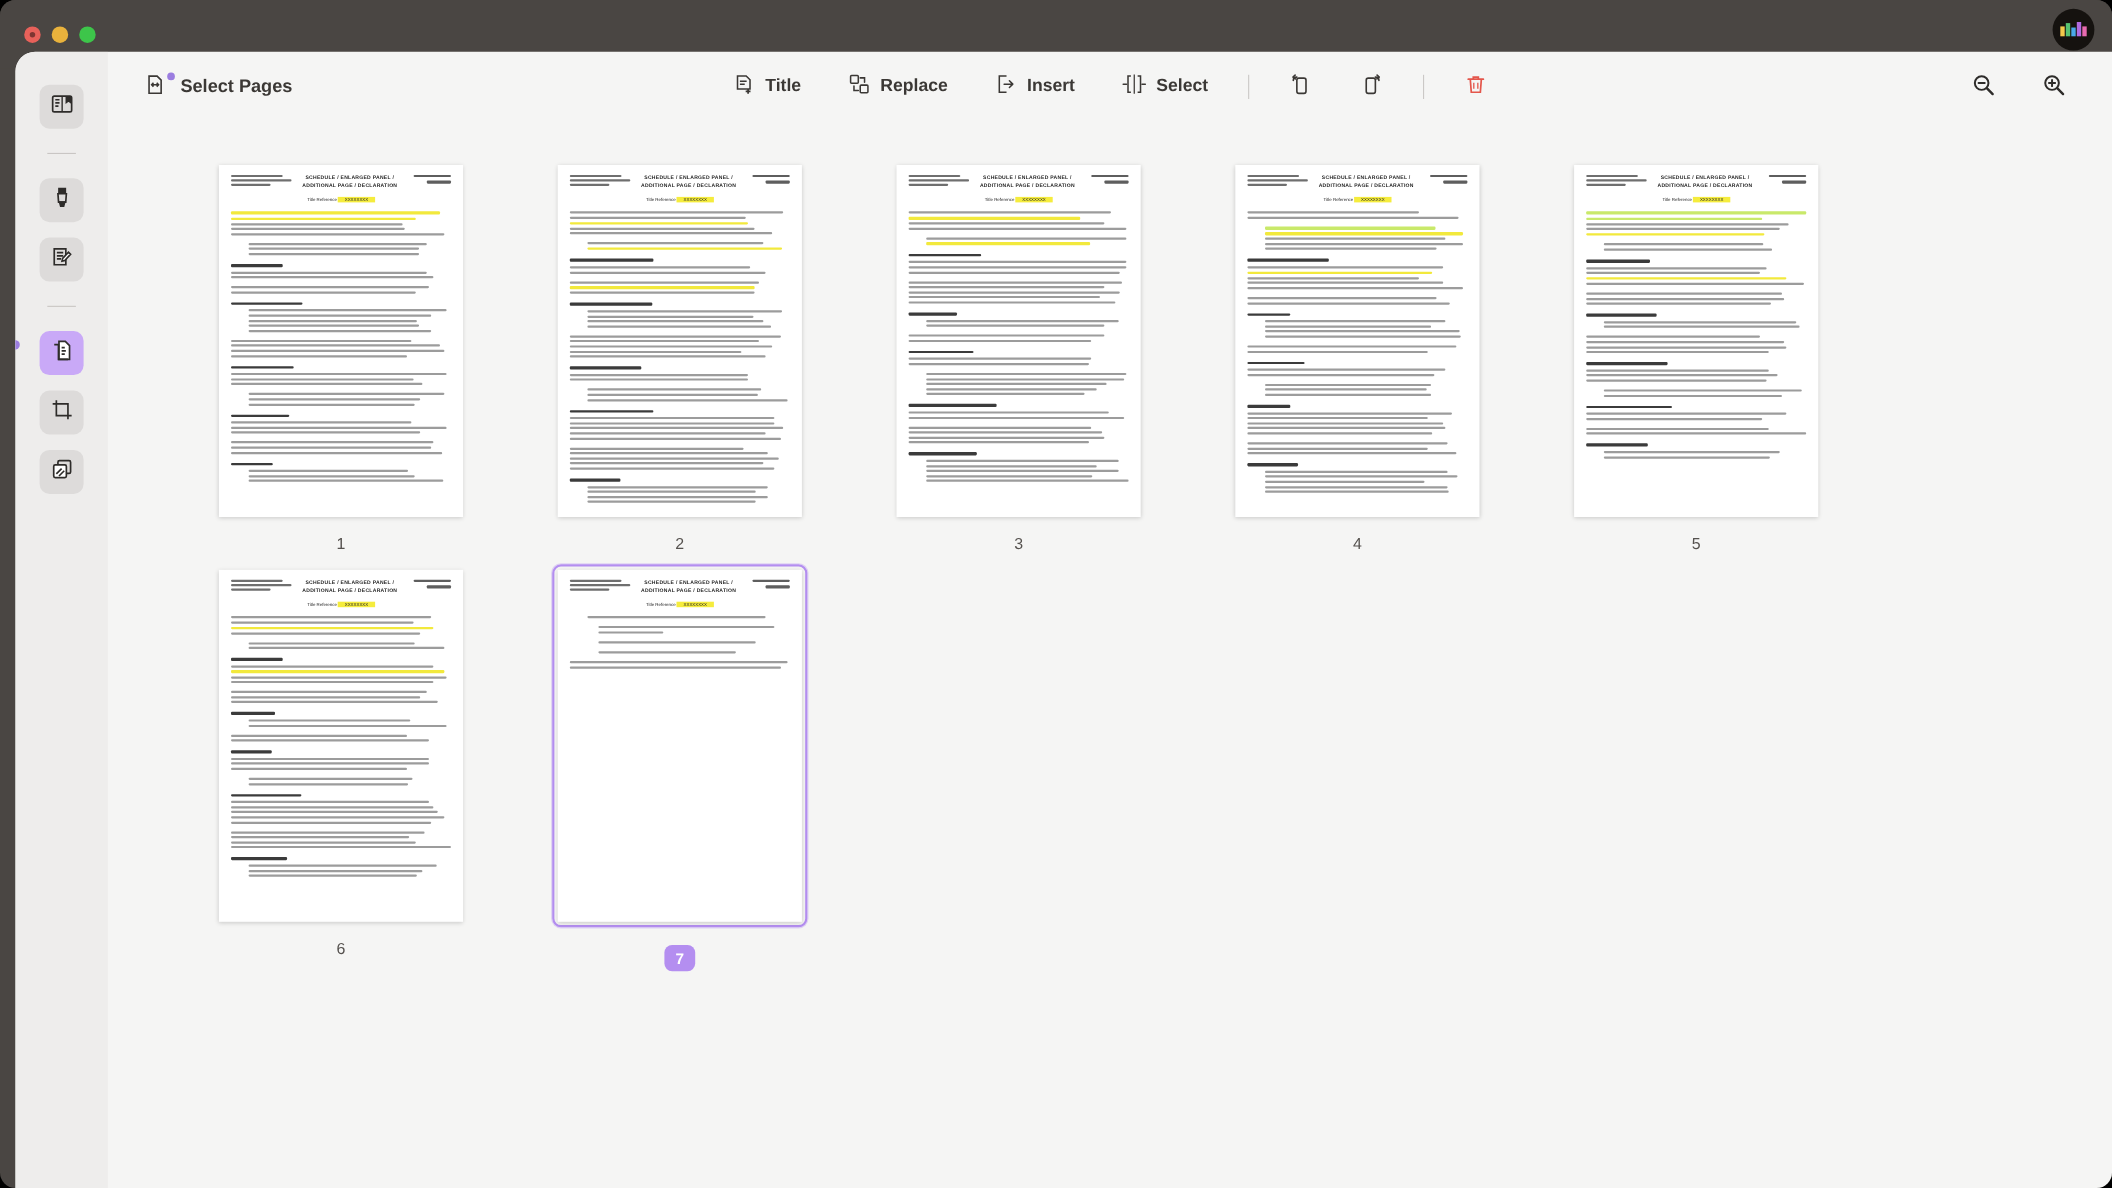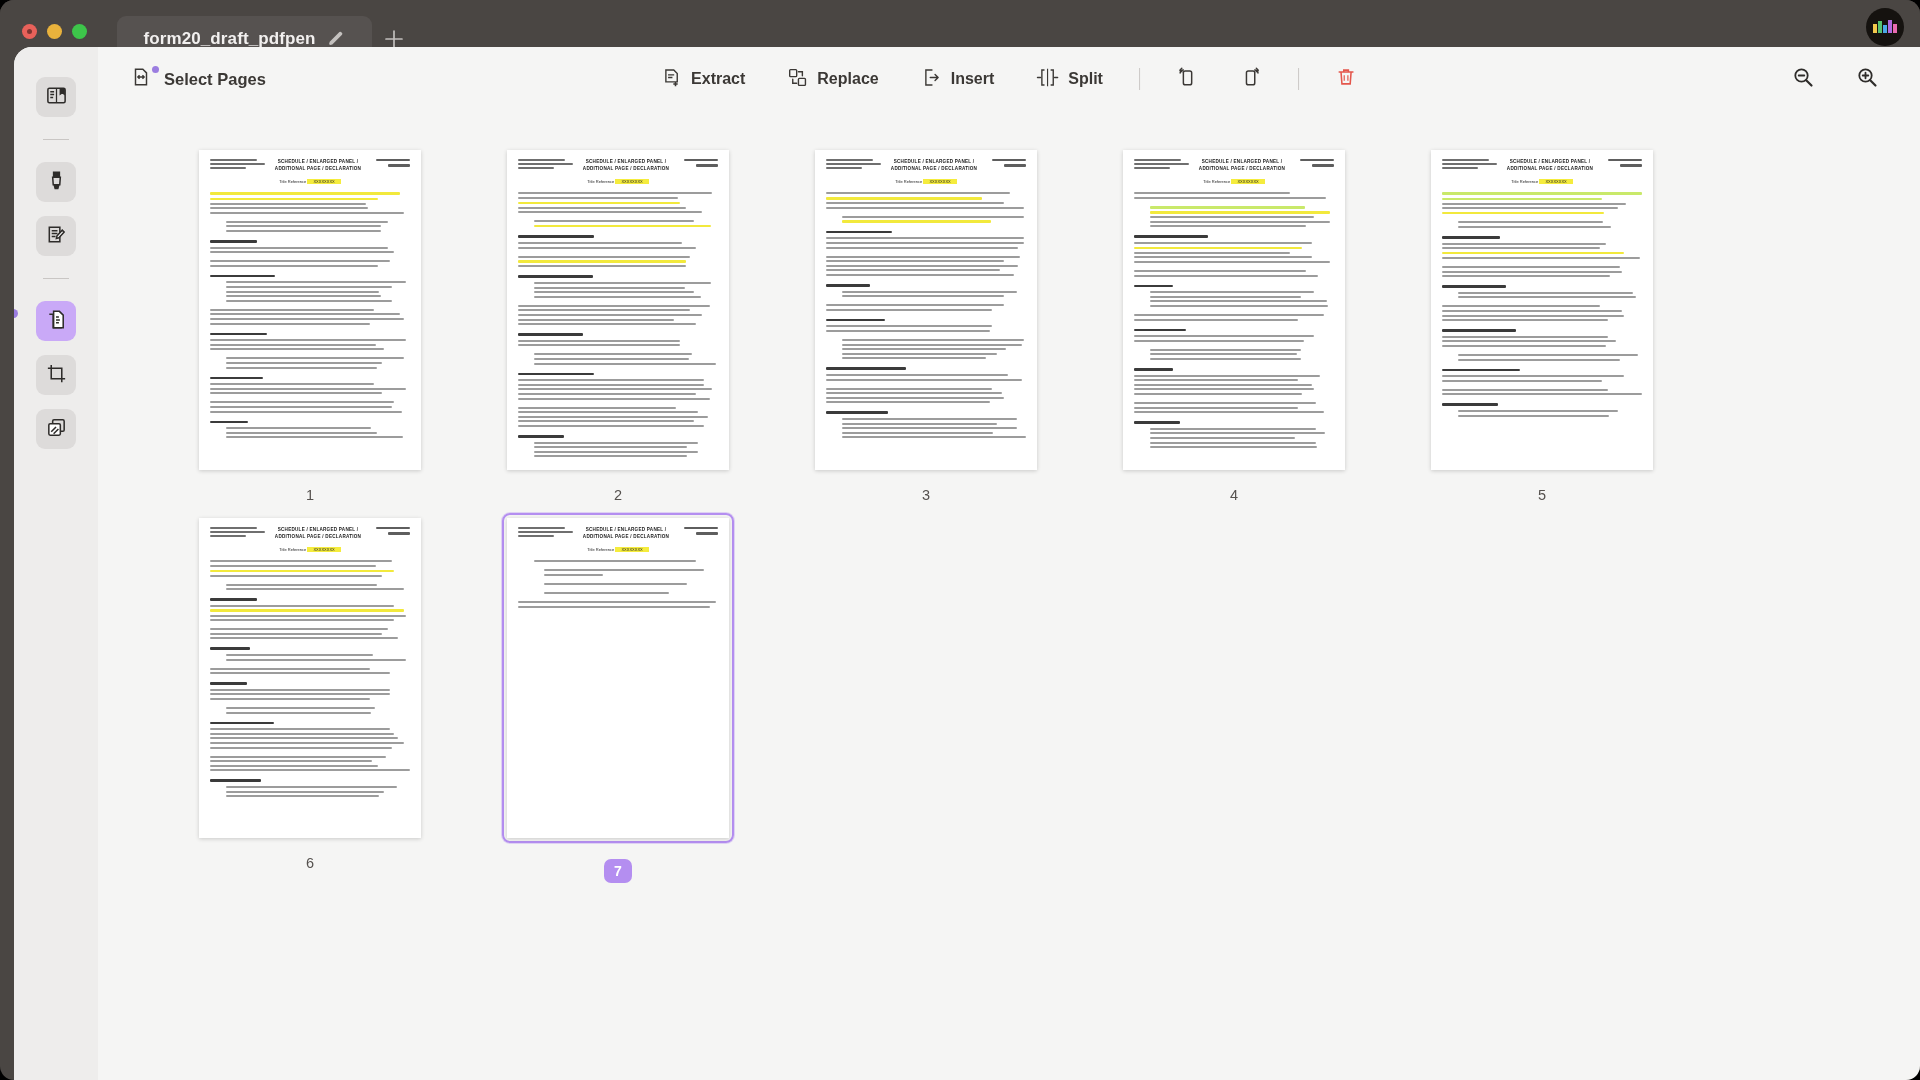--- a/index.html
+++ b/index.html
@@ -186,35 +186,20 @@
 
 <div class="app-window">
 
   <div class="titlebar">
     <div class="traffic">
       <span class="light red"></span>
       <span class="light yellow"></span>
       <span class="light green"></span>
     </div>
 
-    <div class="tabstrip">
-      <div class="tab">
-        <span class="tab-title">form20_draft_pdfpen</span>
-        <span class="tab-edit">
-          <svg width="18" height="18" viewBox="0 0 18 18">
-              <path d="M3 15l2.3-.6L15 4.7a1.2 1.2 0 0 0 0-1.7l-.9-.9a1.2 1.2 0 0 0-1.7 0L2.7 11.8 2.1 14l.9.9z" fill="#e9e6e4"></path>
-            </svg>
-        </span>
-      </div>
-      <div class="newtab">
-        <svg width="22" height="22" viewBox="0 0 22 22">
-            <path d="M11 3v16M3 11h16" stroke="#dfdcda" stroke-width="1.7" stroke-linecap="round"></path>
-          </svg>
-      </div>
-    </div>
 
     <div class="brandmark">
       <div class="bars">
         <i style="background:#f2c94c"></i>
           <i style="background:#56c271;height:12px"></i>
           <i style="background:#4aa8e8;height:8px"></i>
           <i style="background:#b06ae0;height:13px"></i>
           <i style="background:#e86ab0;height:9px"></i>
       </div>
     </div>
@@ -306,21 +291,21 @@
       <div class="center-tools">
 
         <div class="tool">
           <span>
             <svg width="21" height="21" viewBox="0 0 24 24" fill="none" stroke="#3b3835" stroke-width="1.6">
               <path d="M5.5 3.5h9l4 4v9.5h-13z"></path>
               <path d="M8 9h7M8 12h5"></path>
               <path d="M16.5 17v5M14 19.5h5" stroke-width="1.8"></path>
             </svg>
           </span>
-          <span class="tool-label">Extract</span>
+          <span class="tool-label">Title</span>
         </div>
 
         <div class="tool">
           <span>
             <svg width="21" height="21" viewBox="0 0 24 24" fill="none" stroke="#3b3835" stroke-width="1.6">
               <rect x="3" y="3" width="8" height="8" rx="1"></rect>
               <rect x="13" y="13" width="8" height="8" rx="1"></rect>
               <path d="M13 5.5h4.5V10" stroke-linecap="round"></path>
               <path d="M11 18.5H6.5V14" stroke-linecap="round"></path>
             </svg>
@@ -340,21 +325,21 @@
 
         <div class="tool">
           <span>
             <svg width="23" height="21" viewBox="0 0 26 24" fill="none" stroke="#3b3835" stroke-width="1.6">
               <path d="M9.5 3.5h-3v17h3"></path>
               <path d="M16.5 3.5h3v17h-3"></path>
               <path d="M13 2v20" stroke-width="1.3"></path>
               <path d="M1.5 12h3.5M21 12h3.5" stroke-linecap="round"></path>
             </svg>
           </span>
-          <span class="tool-label">Split</span>
+          <span class="tool-label">Select</span>
         </div>
 
         <div class="vsep"></div>
 
         <div class="icon-btn">
           <span>
             <svg width="24" height="24" viewBox="0 0 26 26" fill="none" stroke="#3b3835" stroke-width="1.6">
               <rect x="9" y="6.5" width="9" height="15" rx="2"></rect>
               <path d="M9 5.5C6.8 5.5 5.5 7 5.5 8.8" stroke-linecap="round"></path>
               <path d="M7.3 3.6L5.2 5.6l2.3 1.7" stroke-linecap="round" stroke-linejoin="round"></path>

